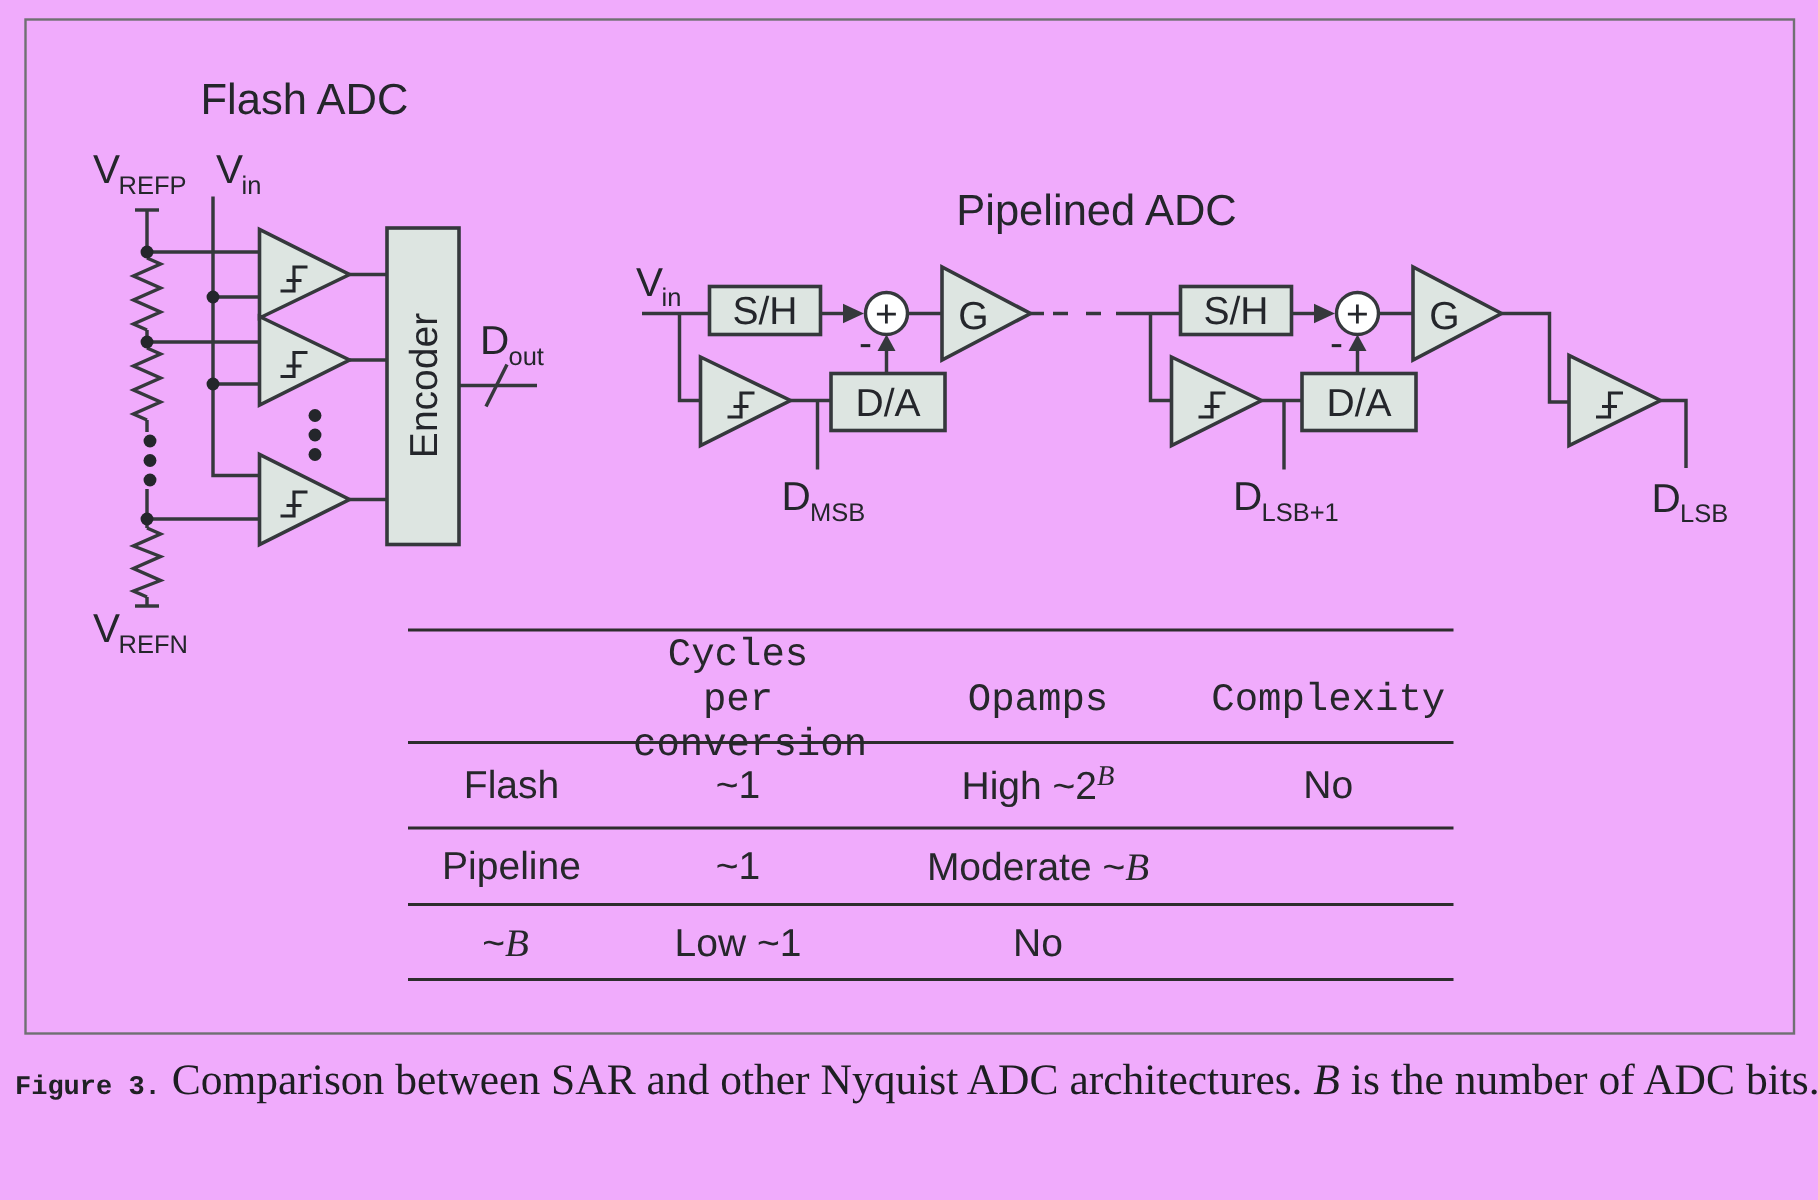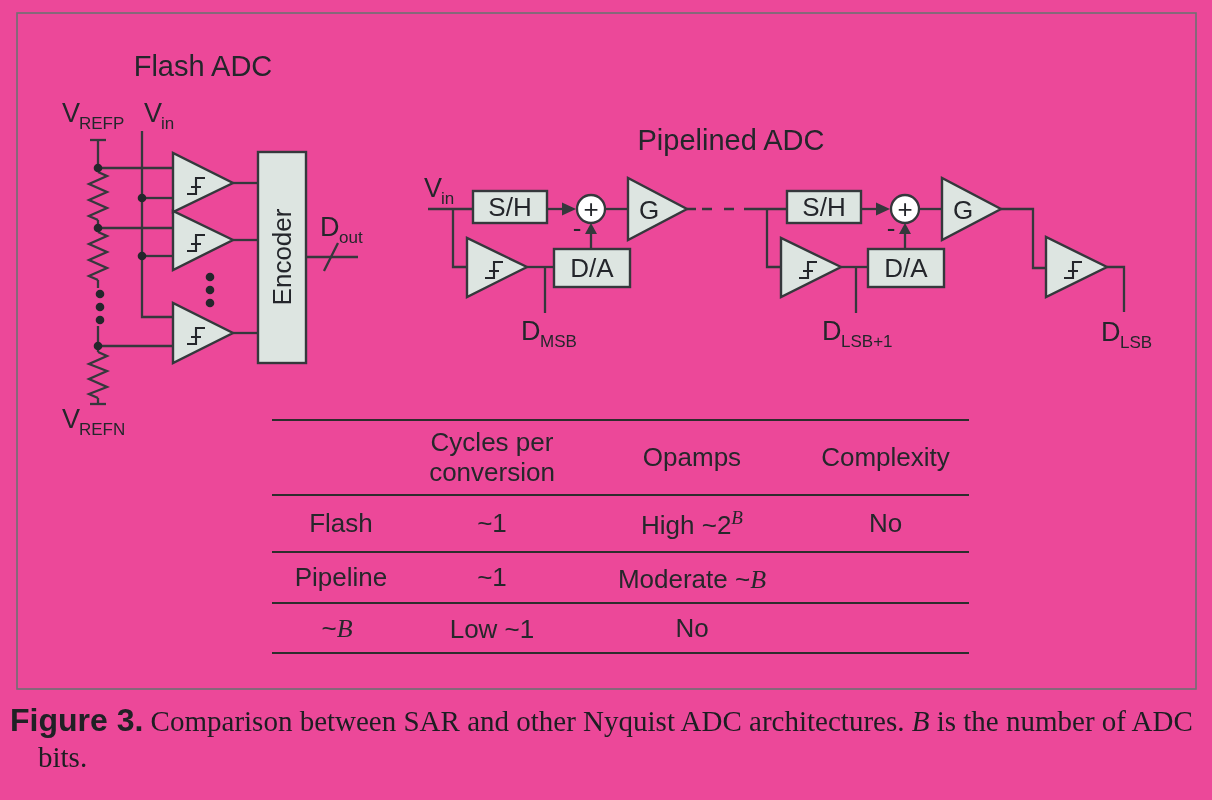--- a/index.html
+++ b/index.html
@@ -1,16 +1,16 @@
 <!DOCTYPE html>
 <html><head>
 <meta charset="utf-8">
 <style>
   html,body{margin:0;padding:0;background:#ffffff;}
-  .page{position:relative;width:1212px;height:800px;background:#ec4899;overflow:hidden;
+  .page{position:relative;width:1212px;height:800px;background:#f0abfc;overflow:hidden;
         font-family:"Liberation Sans","DejaVu Sans",sans-serif;color:#24262b;}
   svg{position:absolute;left:0;top:0;}
   svg text{fill:#24262b;font-family:"Liberation Sans","DejaVu Sans",sans-serif;}
   .t29{font-size:29px;}
   .t26{font-size:26px;}
   .t27{font-size:27px;}
   .sub{font-size:17px;}
   .wire{stroke:#35383c;stroke-width:2.3;fill:none;}
   .blk{fill:#dde5e1;stroke:#35383c;stroke-width:2.4;}
   .node{fill:#ffffff;stroke:#35383c;stroke-width:2.3;}
@@ -18,36 +18,36 @@
   .dot{fill:#24262b;stroke:none;}
   .glyph{stroke:#24262b;stroke-width:2.1;fill:none;}
   .fig-border{fill:none;stroke:#6f7072;stroke-width:1.6;}
 
   
   .tbl{position:absolute;left:272px;top:419px;width:697px;
        border-top:2.5px solid #2d2d2d;border-bottom:2.5px solid #2d2d2d;
        font-size:26px;color:#26272b;}
   .tr{display:grid;grid-template-columns:130px 180px 220px 167px;align-items:center;}
   .tr + .tr{border-top:2.5px solid #2d2d2d;}
-  .tr.head{height:73px;}
+  .tr.head{height:73px;font-family:Liberation Mono, monospace;}
   .tr.r1{height:55px;}
   .tr.r2{height:49px;}
   .tr.r3{height:48px;}
   .td{text-align:center;}
   .td.lbl{text-align:center;padding-left:8px;}
   .wrapspan{display:inline-block;width:140px;text-align:center;line-height:30px;}
   .mi{font-family:"Liberation Serif","DejaVu Serif",serif;font-style:italic;}
   sup.mi{font-size:19px;}
 
   
   .caption{position:absolute;left:10px;top:702px;width:1186px;
            font-family:"Liberation Serif","DejaVu Serif",serif;font-size:29px;
            line-height:36px;color:#1d1e22;padding-left:28px;text-indent:-28px;}
-  .fig-label{font-family:Liberation Sans, sans-serif;
-             font-weight:bold;font-size:32px;color:#202125;}
+  .fig-label{font-family:Liberation Mono, monospace;
+             font-weight:bold;font-size:18px;color:#202125;}
 </style>
 </head>
 <body>
 
 <div class="page">
 
 <svg width="1212" height="800" viewBox="0 0 1212 800">
 
   <rect class="fig-border" x="17" y="13" width="1179" height="676"></rect>
 

